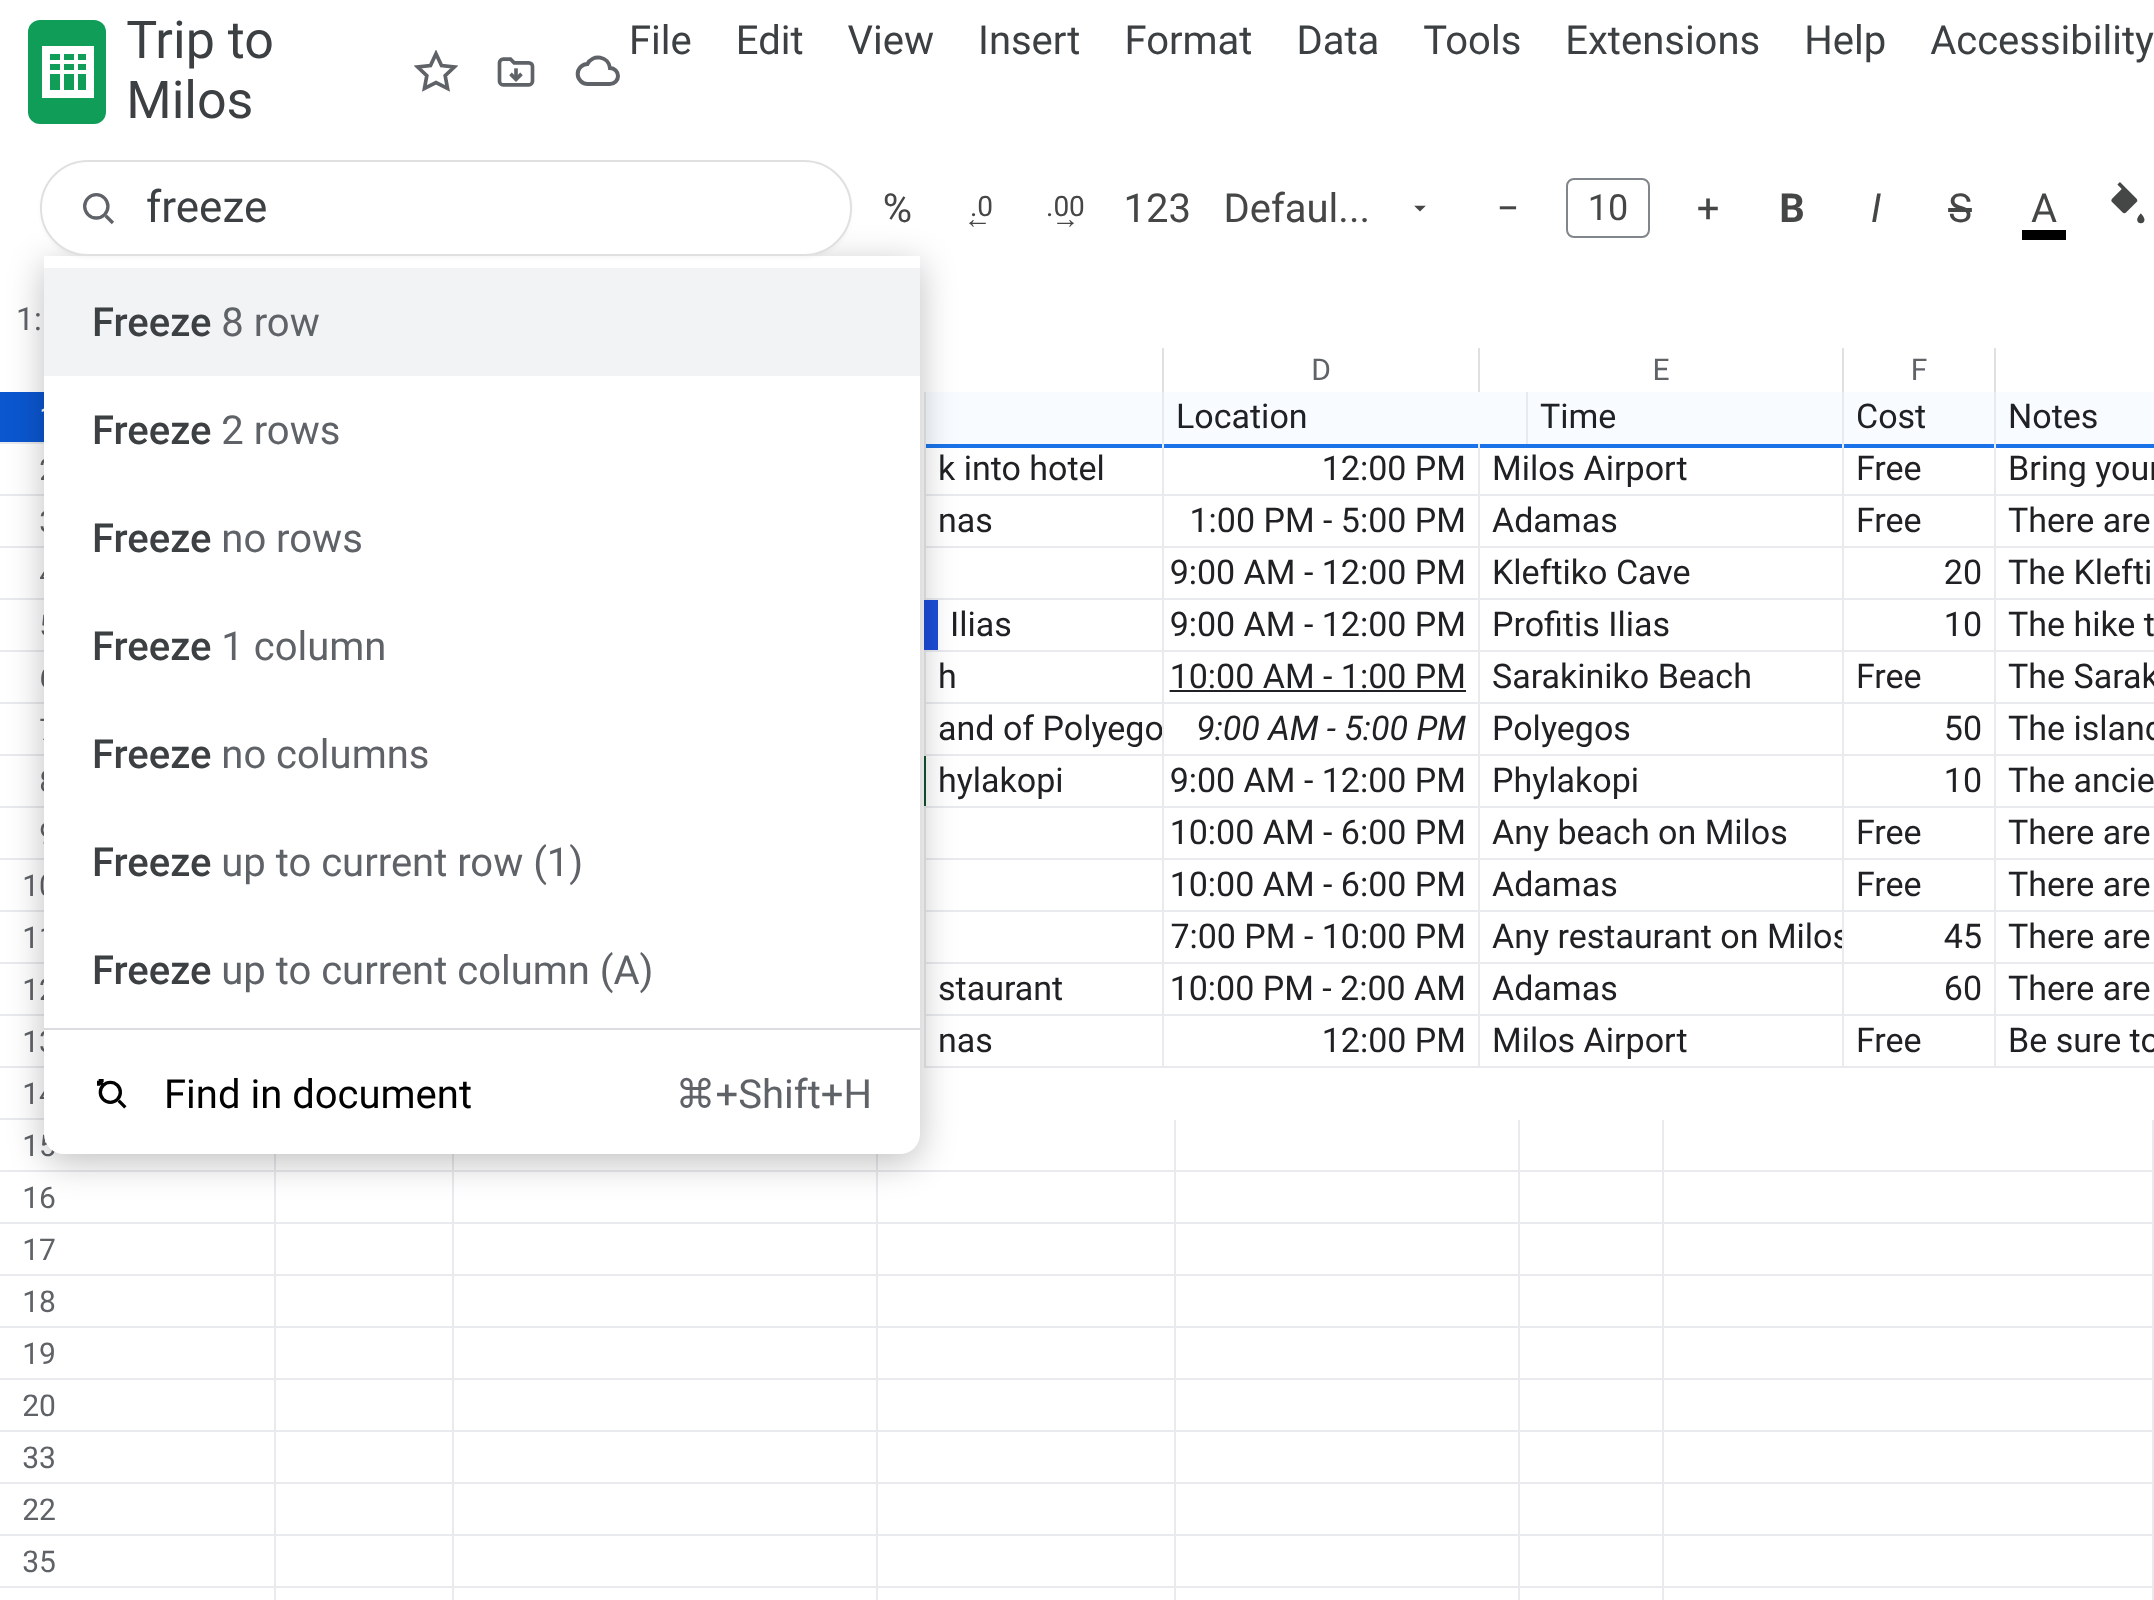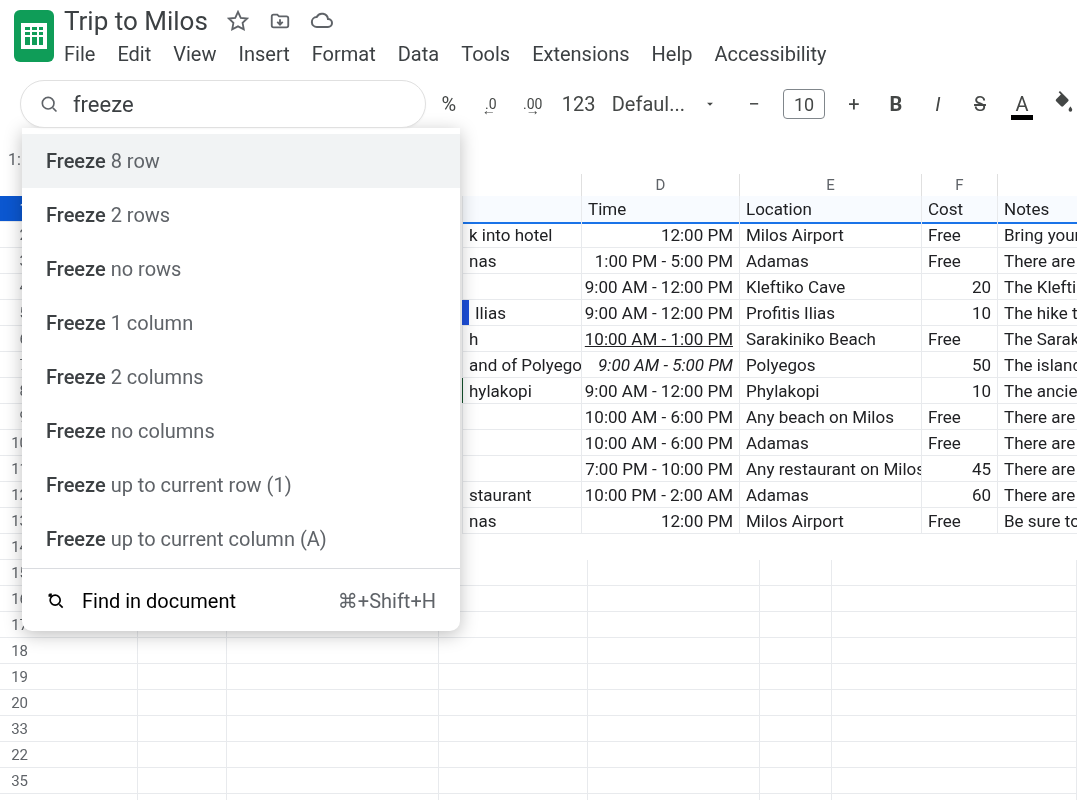--- a/index.html
+++ b/index.html
@@ -31,21 +31,21 @@
     background:
       linear-gradient(#fff,#fff), linear-gradient(#fff,#fff),
       linear-gradient(#fff,#fff), linear-gradient(#fff,#fff),
       linear-gradient(#fff,#fff), linear-gradient(#fff,#fff),
       linear-gradient(#fff,#fff), linear-gradient(#fff,#fff);
     background-size: 100% 2px, 100% 2px, 100% 2px, 100% 2px, 2px 100%, 2px 100%, 2px 100%, 2px 100%;
     background-position: 0 0, 0 10px, 0 20px, 0 5px, 0 0, 7px 0, 14px 0, 20px 0;
     background-repeat: no-repeat;
     border: 2px solid #fff;
   }
-  .title-area { display: flex; flex-direction: column; gap: 4px; }
+  .title-area { display: flex; flex-direction: row; gap: 4px; }
   .title-row { display: flex; align-items: center; gap: 18px; }
   .doc-title { font-size: 26px; color: #3c4043; font-weight: 400; }
   .icon-btn {
     width: 24px; height: 24px; display:inline-flex; align-items:center; justify-content:center;
     color:#5f6368; cursor:pointer;
   }
   .menubar { display: flex; gap: 22px; margin-top: 2px; }
   .menubar span { font-size: 20px; color: #3c4043; cursor:pointer; }
   .toolbar {
     display: flex; align-items: center;
@@ -230,21 +230,20 @@
         </svg>
     </span>
   </div>
 </div>
 
 <div class="dropdown">
   <div class="dd-item hover"><b>Freeze</b><span class="rest"> 8 row</span></div>
   <div class="dd-item"><b>Freeze</b><span class="rest"> 2 rows</span></div>
   <div class="dd-item"><b>Freeze</b><span class="rest"> no rows</span></div>
   <div class="dd-item"><b>Freeze</b><span class="rest"> 1 column</span></div>
-  <div class="dd-item"><b>Freeze</b><span class="rest"> 2 columns</span></div>
   <div class="dd-item"><b>Freeze</b><span class="rest"> no columns</span></div>
   <div class="dd-item"><b>Freeze</b><span class="rest"> up to current row (1)</span></div>
   <div class="dd-item"><b>Freeze</b><span class="rest"> up to current column (A)</span></div>
   <div class="dd-sep"></div>
   <div class="dd-find">
     <div class="dd-find-left">
       <svg width="20" height="20" viewBox="0 0 24 24" fill="none" stroke="currentColor" stroke-width="2">
           <circle cx="11" cy="11" r="6"></circle>
           <path d="M20 20l-4-4"></path>
           <path d="M4 4l3 3M4 4v3M4 4h3"></path>
@@ -287,22 +286,22 @@
       <div class="rn">19</div>
       <div class="rn">20</div>
       <div class="rn">33</div>
       <div class="rn">22</div>
       <div class="rn">35</div>
     </div>
 
   <div style="position:absolute;top:58px;left:462px;display:flex;" class="blue-border">
     <div class="row head" style="border:none;">
       <div class="cell" style="width:120px;border-left:1px solid #e8eaed;"></div>
+      <div class="cell" style="width:182px;">Location</div>
       <div class="cell" style="width:158px;">Time</div>
-      <div class="cell" style="width:182px;">Location</div>
       <div class="cell" style="width:76px;">Cost</div>
       <div class="cell" style="width:260px;">Notes</div>
     </div>
   </div>
 
   <div id="gridrows" style="position:absolute;top:84px;left:462px;">
       <div class="row">
         <div class="cell" style="width:120px;border-left:1px solid #e8eaed;">k into hotel</div>
         <div class="cell r" style="width:158px;">12:00 PM</div>
         <div class="cell" style="width:182px;">Milos Airport</div>

